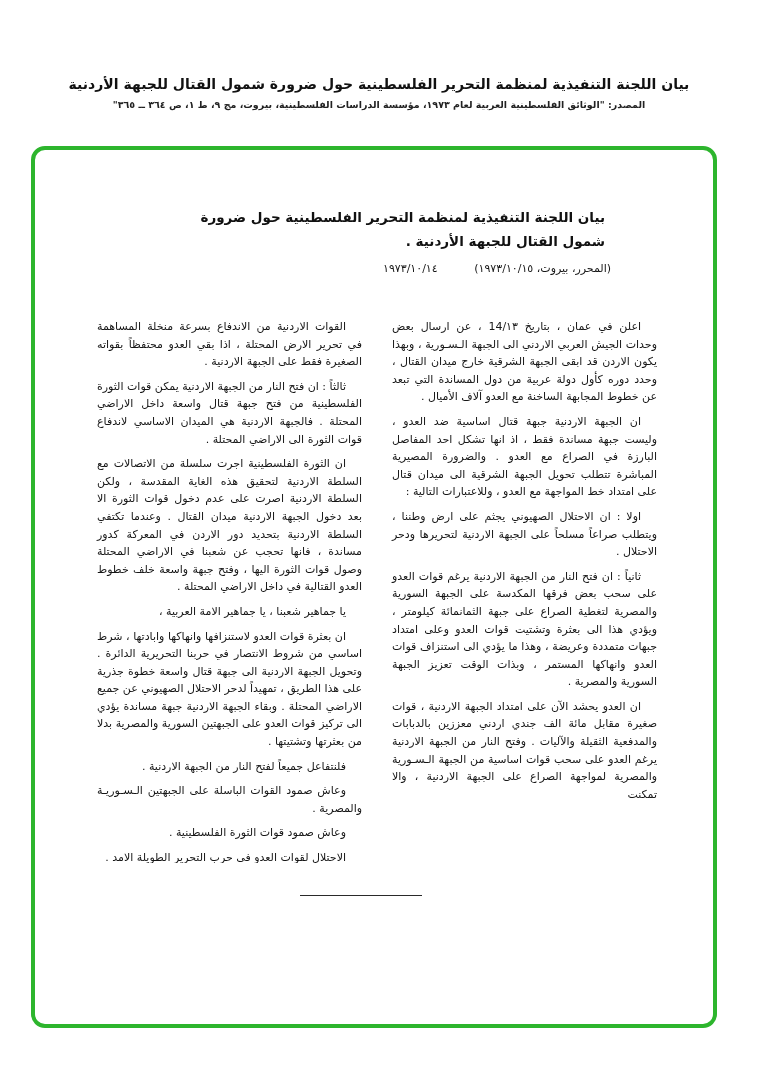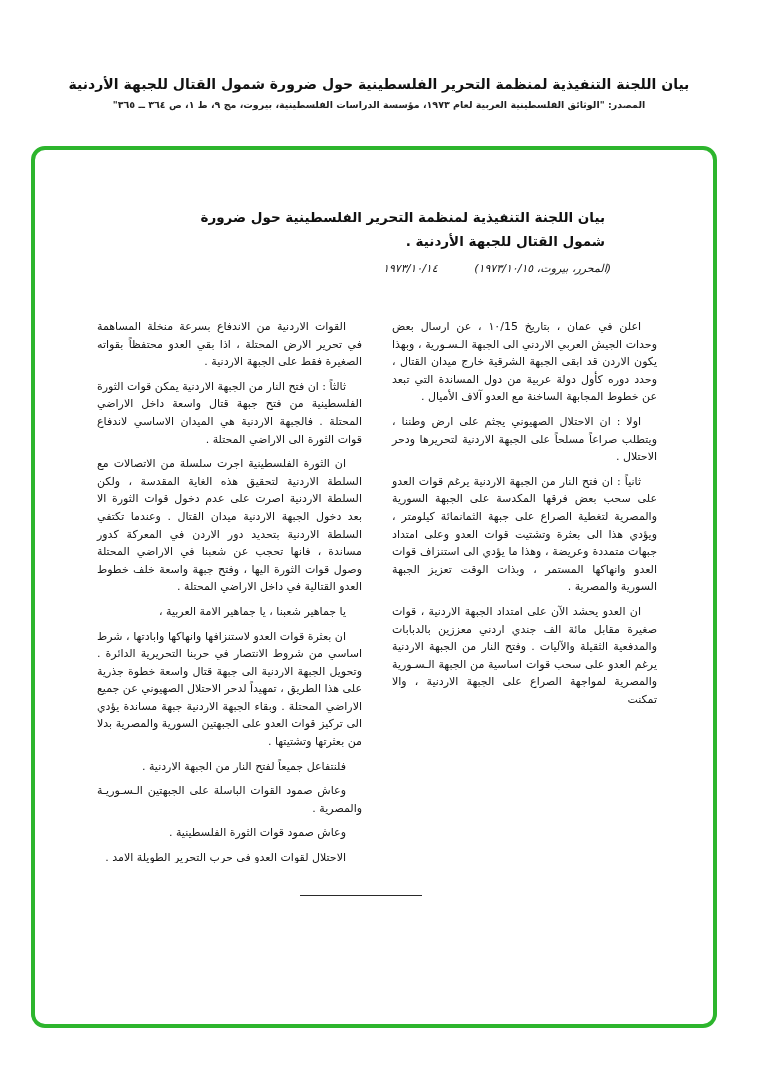--- a/index.html
+++ b/index.html
@@ -29,21 +29,21 @@
   .doc-title {
     position: absolute; top: 56px; right: 108px;
     direction: rtl; text-align: right;
     font-size: 13.5px; font-weight: bold; line-height: 1.75; color: #111;
   }
   .doc-title .t2 { padding-left: 40px; }
 
   .doc-dateline {
     position: absolute; top: 112px; right: 102px; width: 228px;
     display: flex; flex-direction: row; justify-content: space-between;
-    direction: ltr; font-size: 11px; color: #161616; font-style: italic;
+    direction: ltr; font-size: 11px; color: #161616;
   }
 
   .columns {
     position: absolute; top: 168px; left: 58px; right: 56px; height: 545px;
     display: flex; gap: 26px; direction: rtl; overflow: hidden;
   }
   .col { flex: 1; text-align: justify; font-size: 11px; line-height: 1.6; color: #161616; }
   .col p { margin: 0 0 7px 4px; text-indent: 16px; }
 
   .footer-rule {
@@ -68,21 +68,22 @@
       <div class="t2">شمول القتال للجبهة الأردنية .</div>
     </div>
 
     <div class="doc-dateline">
       <span class="doc-date">١٩٧٣/١٠/١٤</span>
       <span class="doc-publication">(المحرر، بيروت، ١٩٧٣/١٠/١٥)</span>
     </div>
 
     <div class="columns">
       <div class="col col-right">
-        <p>اعلن في عمان ، بتاريخ ١٠/15 ، عن ارسال بعض وحدات الجيش العربي الاردني الى الجبهة الـسـورية ، وبهذا يكون الاردن قد ابقى الجبهة الشرقية خارج ميدان القتال ، وحدد دوره كأول دولة عربية من دول المساندة التي تبعد عن خطوط المجابهة الساخنة مع العدو آلاف الأميال .</p>
+        <p>اعلن في عمان ، بتاريخ 14/١٣ ، عن ارسال بعض وحدات الجيش العربي الاردني الى الجبهة الـسـورية ، وبهذا يكون الاردن قد ابقى الجبهة الشرقية خارج ميدان القتال ، وحدد دوره كأول دولة عربية من دول المساندة التي تبعد عن خطوط المجابهة الساخنة مع العدو آلاف الأميال .</p>
+        <p>ان الجبهة الاردنية جبهة قتال اساسية ضد العدو ، وليست جبهة مساندة فقط ، اذ انها تشكل احد المفاصل البارزة في الصراع مع العدو . والضرورة المصيرية المباشرة تتطلب تحويل الجبهة الشرقية الى ميدان قتال على امتداد خط المواجهة مع العدو ، وللاعتبارات التالية :</p>
         <p>اولا : ان الاحتلال الصهيوني يجثم على ارض وطننا ، ويتطلب صراعاً مسلحاً على الجبهة الاردنية لتحريرها ودحر الاحتلال .</p>
         <p>ثانياً : ان فتح النار من الجبهة الاردنية يرغم قوات العدو على سحب بعض فرقها المكدسة على الجبهة السورية والمصرية لتغطية الصراع على جبهة الثمانمائة كيلومتر ، ويؤدي هذا الى بعثرة وتشتيت قوات العدو وعلى امتداد جبهات متمددة وعريضة ، وهذا ما يؤدي الى استنزاف قوات العدو وانهاكها المستمر ، وبذات الوقت تعزيز الجبهة السورية والمصرية .</p>
         <p>ان العدو يحشد الآن على امتداد الجبهة الاردنية ، قوات صغيرة مقابل مائة الف جندي اردني معززين بالدبابات والمدفعية الثقيلة والآليات . وفتح النار من الجبهة الاردنية يرغم العدو على سحب قوات اساسية من الجبهة الـسـورية والمصرية لمواجهة الصراع على الجبهة الاردنية ، والا تمكنت</p>
       </div>
       <div class="col col-left">
         <p>القوات الاردنية من الاندفاع بسرعة منخلة المساهمة في تحرير الارض المحتلة ، اذا بقي العدو محتفظاً بقواته الصغيرة فقط على الجبهة الاردنية .</p>
         <p>ثالثاً : ان فتح النار من الجبهة الاردنية يمكن قوات الثورة الفلسطينية من فتح جبهة قتال واسعة داخل الاراضي المحتلة . فالجبهة الاردنية هي الميدان الاساسي لاندفاع قوات الثورة الى الاراضي المحتلة .</p>
         <p>ان الثورة الفلسطينية اجرت سلسلة من الاتصالات مع السلطة الاردنية لتحقيق هذه الغاية المقدسة ، ولكن السلطة الاردنية اصرت على عدم دخول قوات الثورة الا بعد دخول الجبهة الاردنية ميدان القتال . وعندما تكتفي السلطة الاردنية بتحديد دور الاردن في المعركة كدور مساندة ، فانها تحجب عن شعبنا في الاراضي المحتلة وصول قوات الثورة اليها ، وفتح جبهة واسعة خلف خطوط العدو القتالية في داخل الاراضي المحتلة .</p>
         <p>يا جماهير شعبنا ، يا جماهير الامة العربية ،</p>
         <p>ان بعثرة قوات العدو لاستنزافها وانهاكها وابادتها ، شرط اساسي من شروط الانتصار في حربنا التحريرية الدائرة . وتحويل الجبهة الاردنية الى جبهة قتال واسعة خطوة جذرية على هذا الطريق ، تمهيداً لدحر الاحتلال الصهيوني عن جميع الاراضي المحتلة . وبقاء الجبهة الاردنية جبهة مساندة يؤدي الى تركيز قوات العدو على الجبهتين السورية والمصرية بدلا من بعثرتها وتشتيتها .</p>

